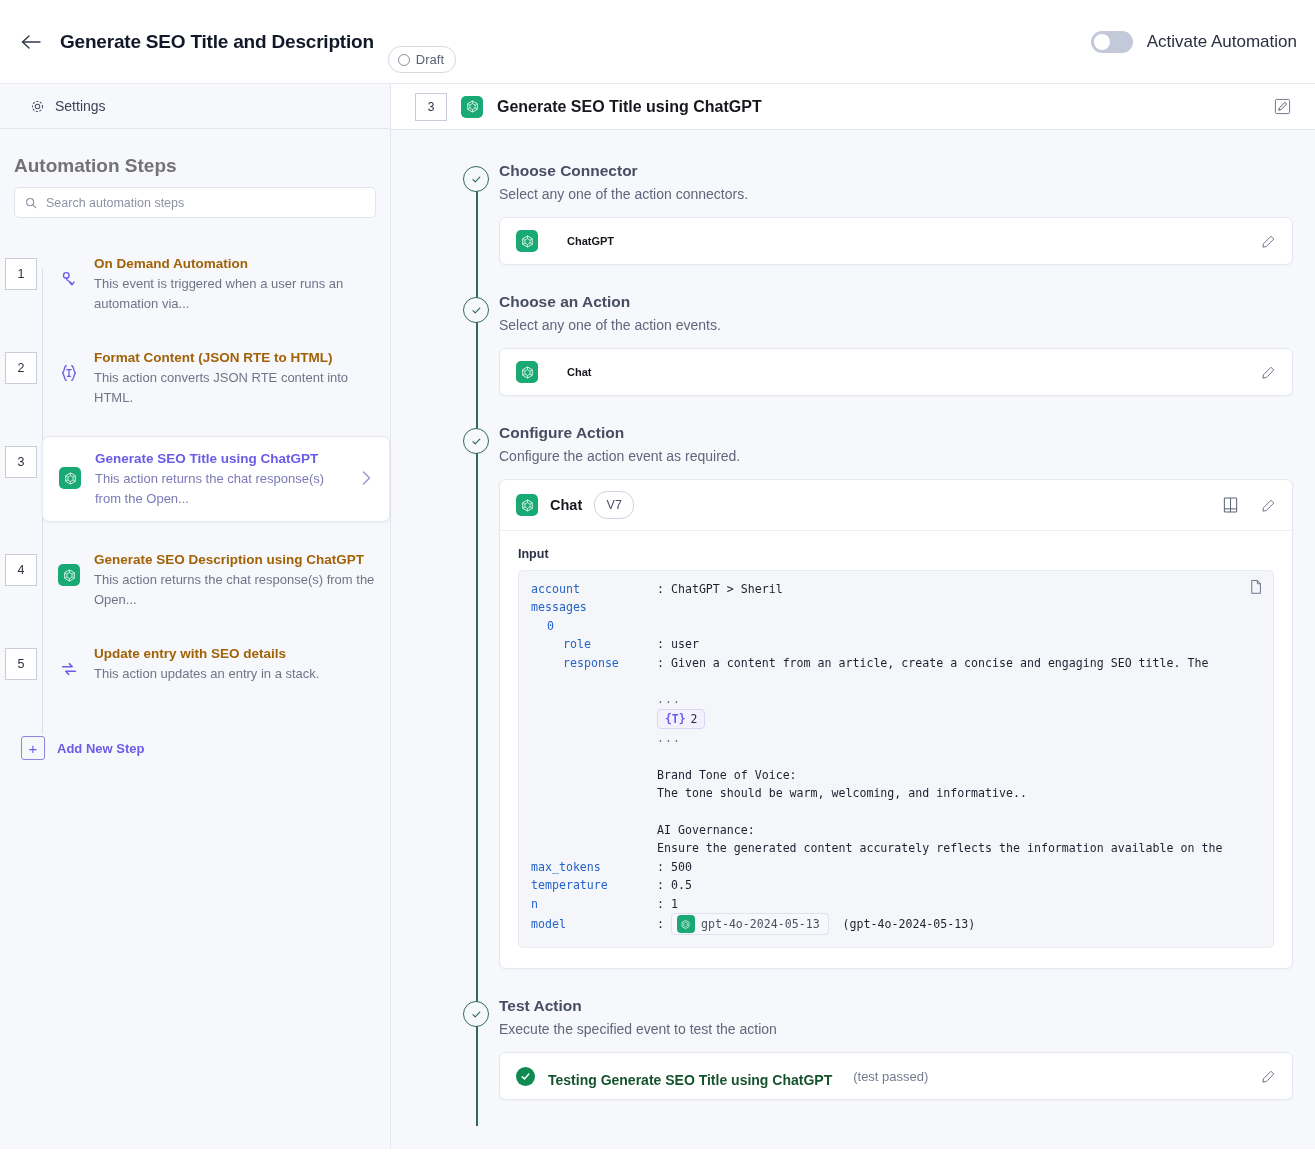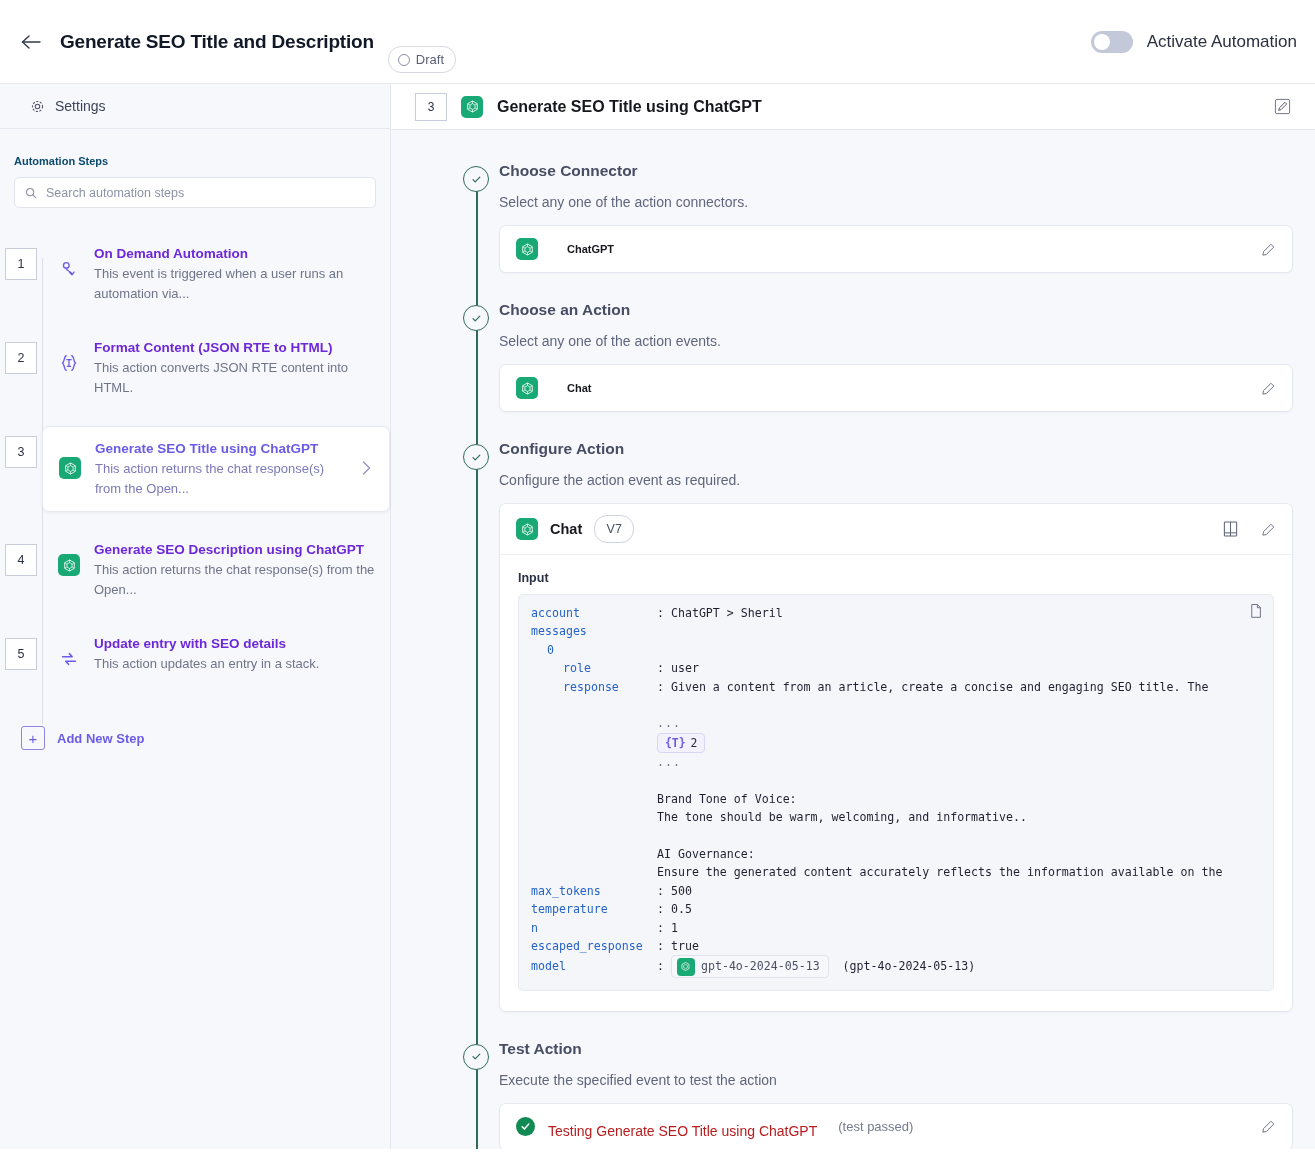--- a/index.html
+++ b/index.html
@@ -118,23 +118,23 @@
     gap: 10px;
     padding-left: 30px;
     border-bottom: 1px solid #e4e7f0;
     cursor: pointer;
   }
   .settings-row .label {
     font-size: 14px;
     color: #3c4358;
   }
   .section-title {
-    font-size: 11px;
-    font-weight: bold;
-    color: #0c4a6e;
+    font-size: 19px;
+    font-weight: bold;
+    color: #737373;
     padding: 26px 0 10px 14px;
   }
   .search-box {
     margin: 0 14px 0 14px;
     height: 31px;
     background: #ffffff;
     border: 1px solid #e1e4ee;
     border-radius: 5px;
     display: flex;
     align-items: center;
@@ -213,21 +213,21 @@
     display: flex;
     align-items: center;
     justify-content: center;
     margin-top: 14px;
   }
   .step.selected .step-icon { margin-top: 0; }
   .step-texts { flex: 1; padding-top: 2px; }
   .step-name {
     font-size: 13.5px;
     font-weight: bold;
-    color: #6d28d9;
+    color: #a16207;
     line-height: 20px;
   }
   .step.selected .step-name { color: #6b5ce7; }
   .step-desc {
     font-size: 13px;
     color: #6f7589;
     line-height: 20px;
   }
   .step.selected .step-desc { color: #7b79b8; }
   .chevron-right {
@@ -344,21 +344,21 @@
   .tl-content { flex: 1; min-width: 0; }
   .tl-title {
     font-size: 15.5px;
     font-weight: bold;
     color: #474d63;
     line-height: 22px;
   }
   .tl-sub {
     font-size: 14px;
     color: #60667b;
-    margin-top: 12px;
+    margin-top: 4px;
   }
   .card {
     margin-top: 15px;
     background: #ffffff;
     border: 1px solid #e6e8f1;
     border-radius: 7px;
     box-shadow: 0 1px 2px rgba(30,40,80,0.04);
   }
   .card-row {
     height: 46px;
@@ -480,22 +480,22 @@
     width: 19px; height: 19px;
     border-radius: 50%;
     background: #0f8a52;
     display: flex;
     align-items: center;
     justify-content: center;
     flex: none;
   }
   .test-name {
     font-size: 14px;
-    font-weight: normal;
-    color: #b91c1c;
+    font-weight: bold;
+    color: #14532d;
     margin-top: 8px;
   }
   .test-passed {
     font-size: 13px;
     color: #757b8f;
     margin-left: 8px;
   }
   .bottom-strip {
     height: 22px;
     background: #ffffff;
@@ -833,21 +833,20 @@
                     <span class="code-line"><span class="val-indent"></span><span>AI Governance:</span></span>
 
                     <span class="code-line"><span class="val-indent"></span><span>Ensure the generated content accurately reflects the information available on the</span></span>
 
                     <span class="code-line"><span class="lbl k">max_tokens</span><span>: 500</span></span>
 
                     <span class="code-line"><span class="lbl k">temperature</span><span>: 0.5</span></span>
 
                     <span class="code-line"><span class="lbl k">n</span><span>: 1</span></span>
 
-                    <span class="code-line"><span class="lbl k">escaped_response</span><span>: true</span></span>
 
                     <span class="code-line"><span class="lbl k">model</span><span>:</span>&nbsp;<span class="model-pill"><span class="gpt-chip sm"><svg width="11" height="11" viewBox="0 0 20 20">
                               <path d="M10 2.6 L16.4 6.3 V13.7 L10 17.4 L3.6 13.7 V6.3 Z" fill="none" stroke="#ffffff" stroke-width="1.3"></path>
                               <path d="M10 6.1 L13.4 8.1 V12 L10 14 L6.6 12 V8.1 Z" fill="none" stroke="#ffffff" stroke-width="1.1"></path>
                             </svg></span><span>gpt-4o-2024-05-13</span></span>&nbsp;&nbsp;<span>(gpt-4o-2024-05-13)</span></span>
                   </div>
                 </div>
               </div>
             </div>
           </div>

